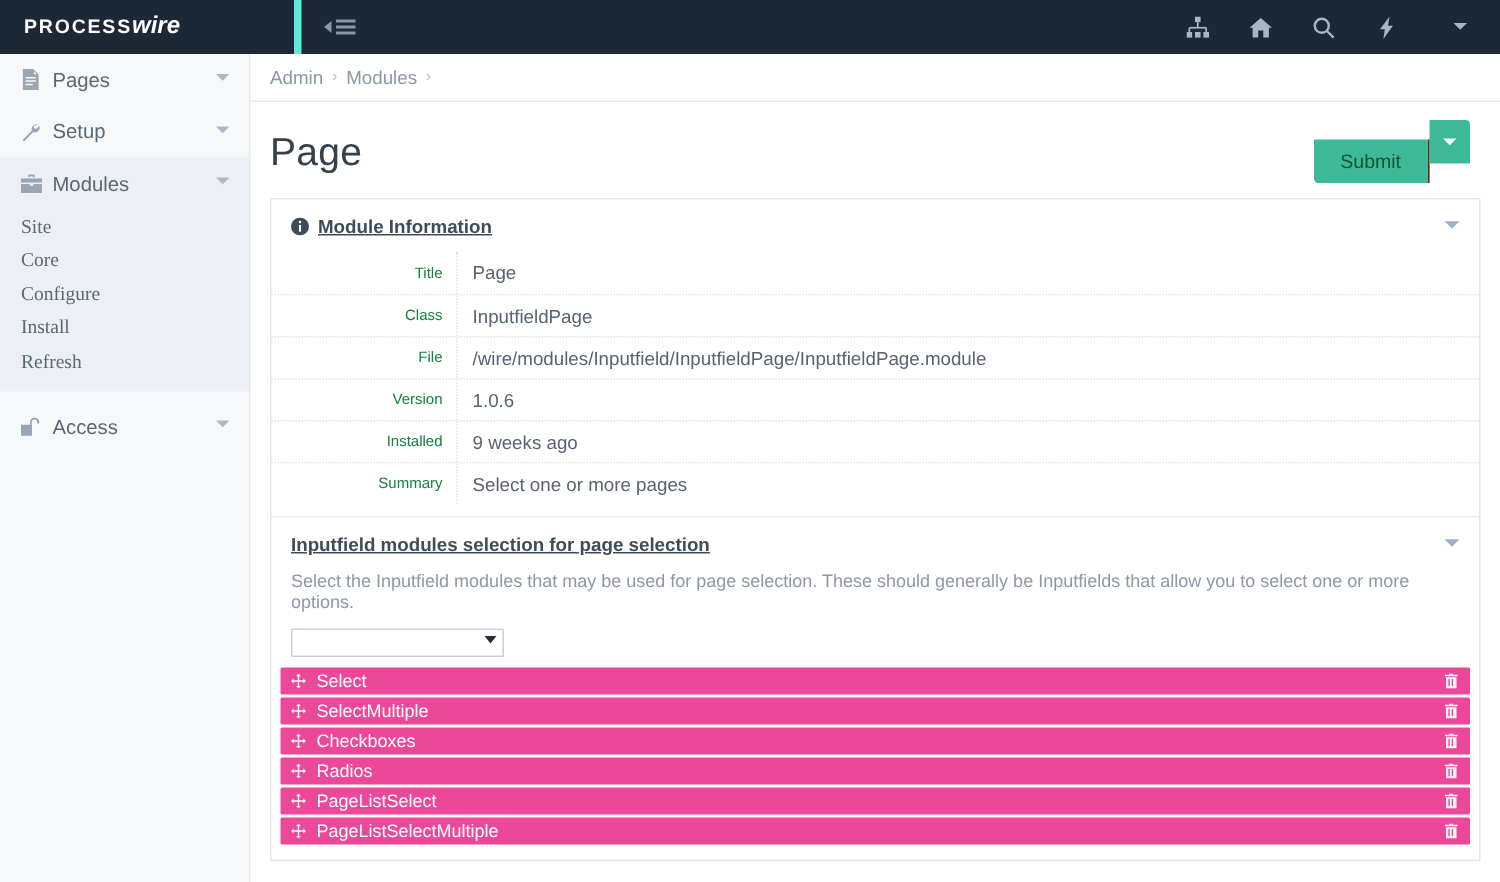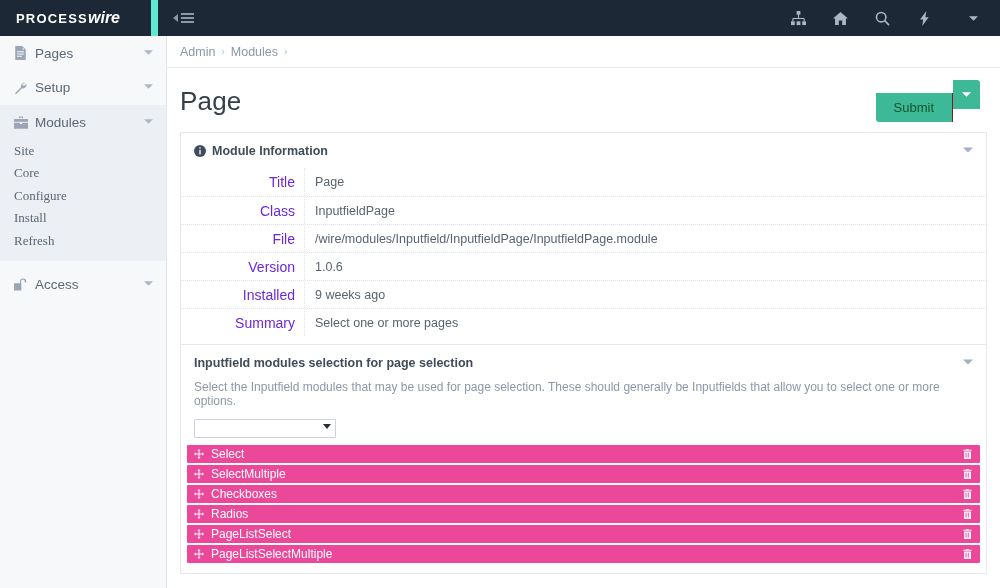--- a/index.html
+++ b/index.html
@@ -10,22 +10,22 @@
     overflow: hidden;
   }
   .app { position: relative; width: 1000px; height: 588px; display: flex; flex-direction: column; }
 
   
   .topbar {
     height: 36px; background: #1c2836; display: flex; align-items: center;
     flex: 0 0 36px;
   }
   .logo-area {
-    width: 158px; height: 36px; display: flex; align-items: center;
-    padding-left: 16px; border-right: 7px solid #5eead4;
+    width: 201px; height: 36px; display: flex; align-items: center;
+    padding-left: 16px; border-right: 5px solid #5eead4;
   }
   .logo { font-size: 14.5px; letter-spacing: .6px; color: #fff; white-space: nowrap; }
   .logo .p1 { font-weight: bold; letter-spacing: 1.2px; font-size: 13px; }
   .logo .p2 { font-style: italic; font-weight: bold; font-size: 16px; letter-spacing: 0; }
 
   .collapse-btn {
     display: flex; align-items: center; gap: 3px; margin-left: 15px;
     cursor: pointer; opacity: .72;
   }
   .tri-left { width: 0; height: 0; border-top: 4px solid transparent; border-bottom: 4px solid transparent; border-right: 5px solid #b7c2cd; }
@@ -91,30 +91,30 @@
   .content { padding: 0 13px 0 13px; flex: 1; min-height: 0; }
 
   
   .panel { border: 1px solid #e4e7eb; background: #fff; }
   .panel + .panel { border-top: none; }
   .panel-head {
     display: flex; align-items: center; padding: 11px 13px 10px 13px;
     font-size: 12.5px; font-weight: bold; color: #3f4c5a;
   }
   .panel-head .ph-ico { margin-right: 6px; display: flex; align-items: center; color: #3f4c5a; }
-  .panel-head .ph-title { flex: 1; }
+  .panel-head .ph-title { flex: 1; text-decoration: underline; }
   .panel-head .ph-caret { color: #9fb0c6; font-size: 11px; cursor: pointer; }
 
   
   .info-table { padding: 0 0 8px 0; }
   .info-row { display: flex; align-items: center; height: 28px; }
   .info-row + .info-row { border-top: 1px dotted #dfe3e8; }
   .info-label {
     width: 124px; flex: 0 0 124px; text-align: left; padding-right: 9px;
-    font-size: 14px; color: #6d28d9; border-right: 1px dotted #dfe3e8;
+    font-size: 10px; color: #15803d; border-right: 1px dotted #dfe3e8;
     height: 100%; display: flex; align-items: center; justify-content: flex-end;
   }
   .info-val { padding-left: 10px; font-size: 12.5px; color: #59636f; }
 
   
   .panel-desc { font-size: 12px; color: #8d98a6; padding: 0 13px 10px 13px; }
   .select-wrap { padding: 0 13px 7px 13px; }
   .mini-select {
     width: 142px; height: 19px; border: 1px solid #ccd2d9; background: #fff;
     font-size: 11px; font-family: inherit; color: #444; appearance: none;

